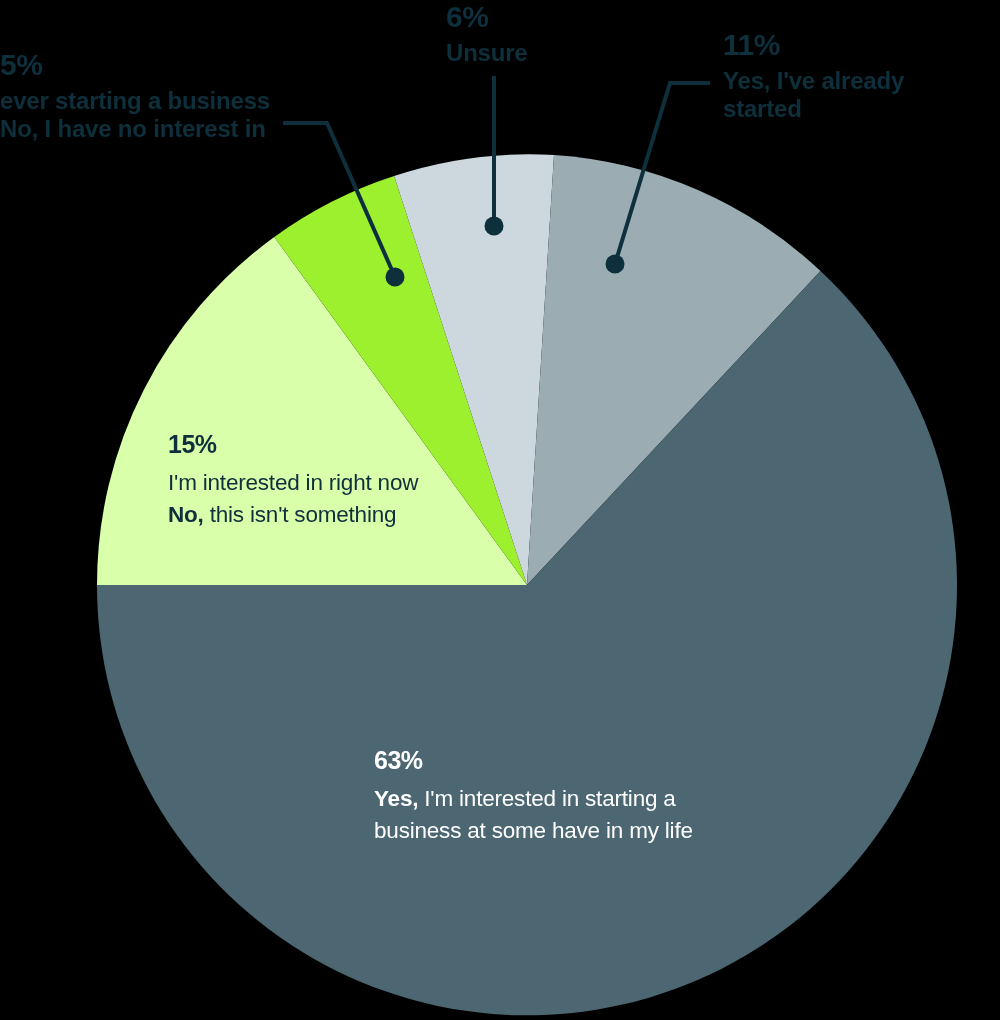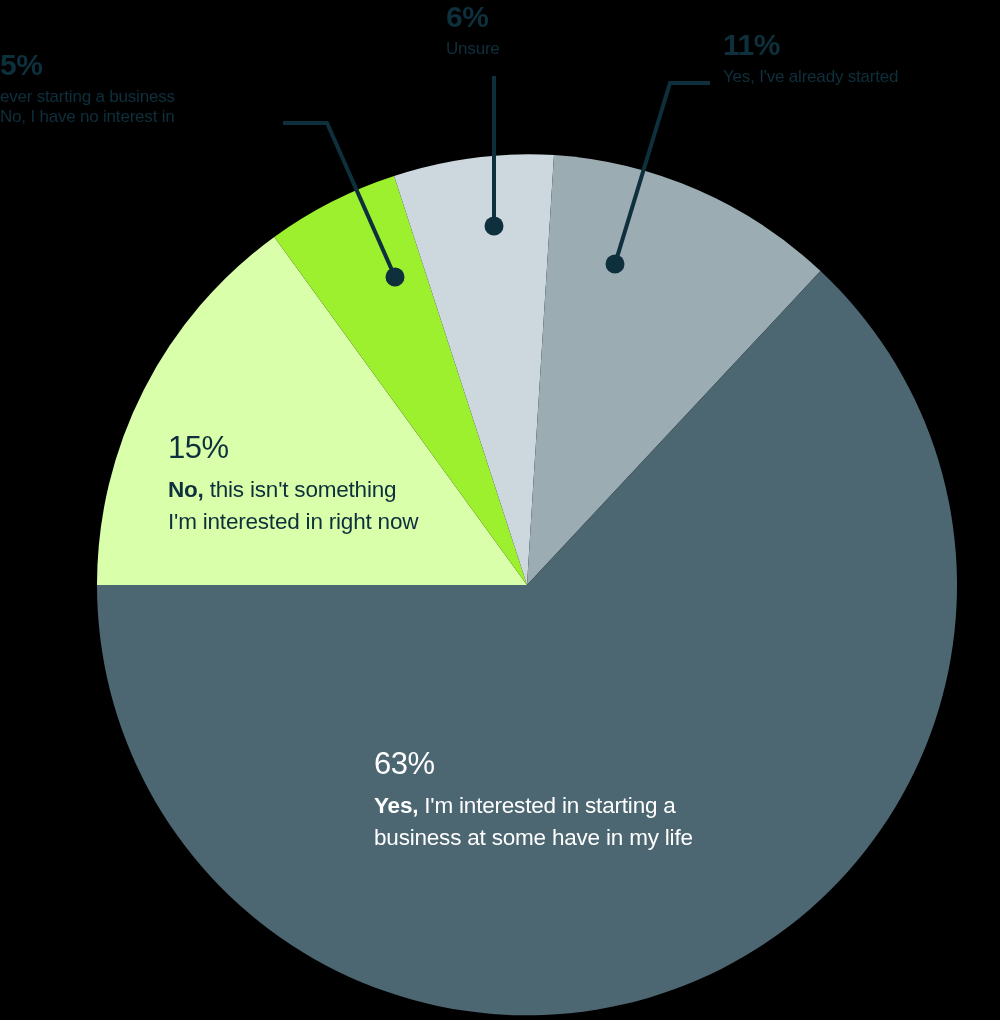--- a/index.html
+++ b/index.html
@@ -38,33 +38,33 @@
     line-height: 1.16;
   }
   .callout .pct {
     font-size: 30px;
     font-weight: bold;
     letter-spacing: -0.5px;
     display: block;
     margin-bottom: 4px;
   }
   .callout .desc {
-    font-size: 17px;
-    font-weight: normal;
+    font-size: 24px;
+    font-weight: bold;
     display: block;
     letter-spacing: -0.2px;
   }
 
   
   .inslice {
     position: absolute;
   }
   .inslice .pct {
-    font-size: 31px;
-    font-weight: normal;
+    font-size: 25px;
+    font-weight: bold;
     display: block;
     letter-spacing: -0.5px;
     margin-bottom: 8px;
   }
   .inslice .desc {
     font-size: 22.5px;
     font-weight: normal;
     display: block;
     line-height: 1.42;
     letter-spacing: -0.2px;
@@ -128,22 +128,22 @@
     <span class="desc">Unsure</span>
   </div>
 
   <div class="callout dark-text" id="callout-already">
     <span class="pct">11%</span>
     <span class="desc">Yes, I've already started</span>
   </div>
 
   <div class="inslice dark-text" id="label-no-thanks">
     <span class="pct">15%</span>
+    <span class="desc">I'm interested in right now</span>
     <span class="desc"><b>No,</b><span> this isn't something</span></span>
-    <span class="desc">I'm interested in right now</span>
   </div>
 
   <div class="inslice light-text" id="label-yes">
     <span class="pct">63%</span>
     <span class="desc"><b>Yes,</b><span> I'm interested in starting a</span></span>
     <span class="desc">business at some have in my life</span>
   </div>
 
 </div>
 

